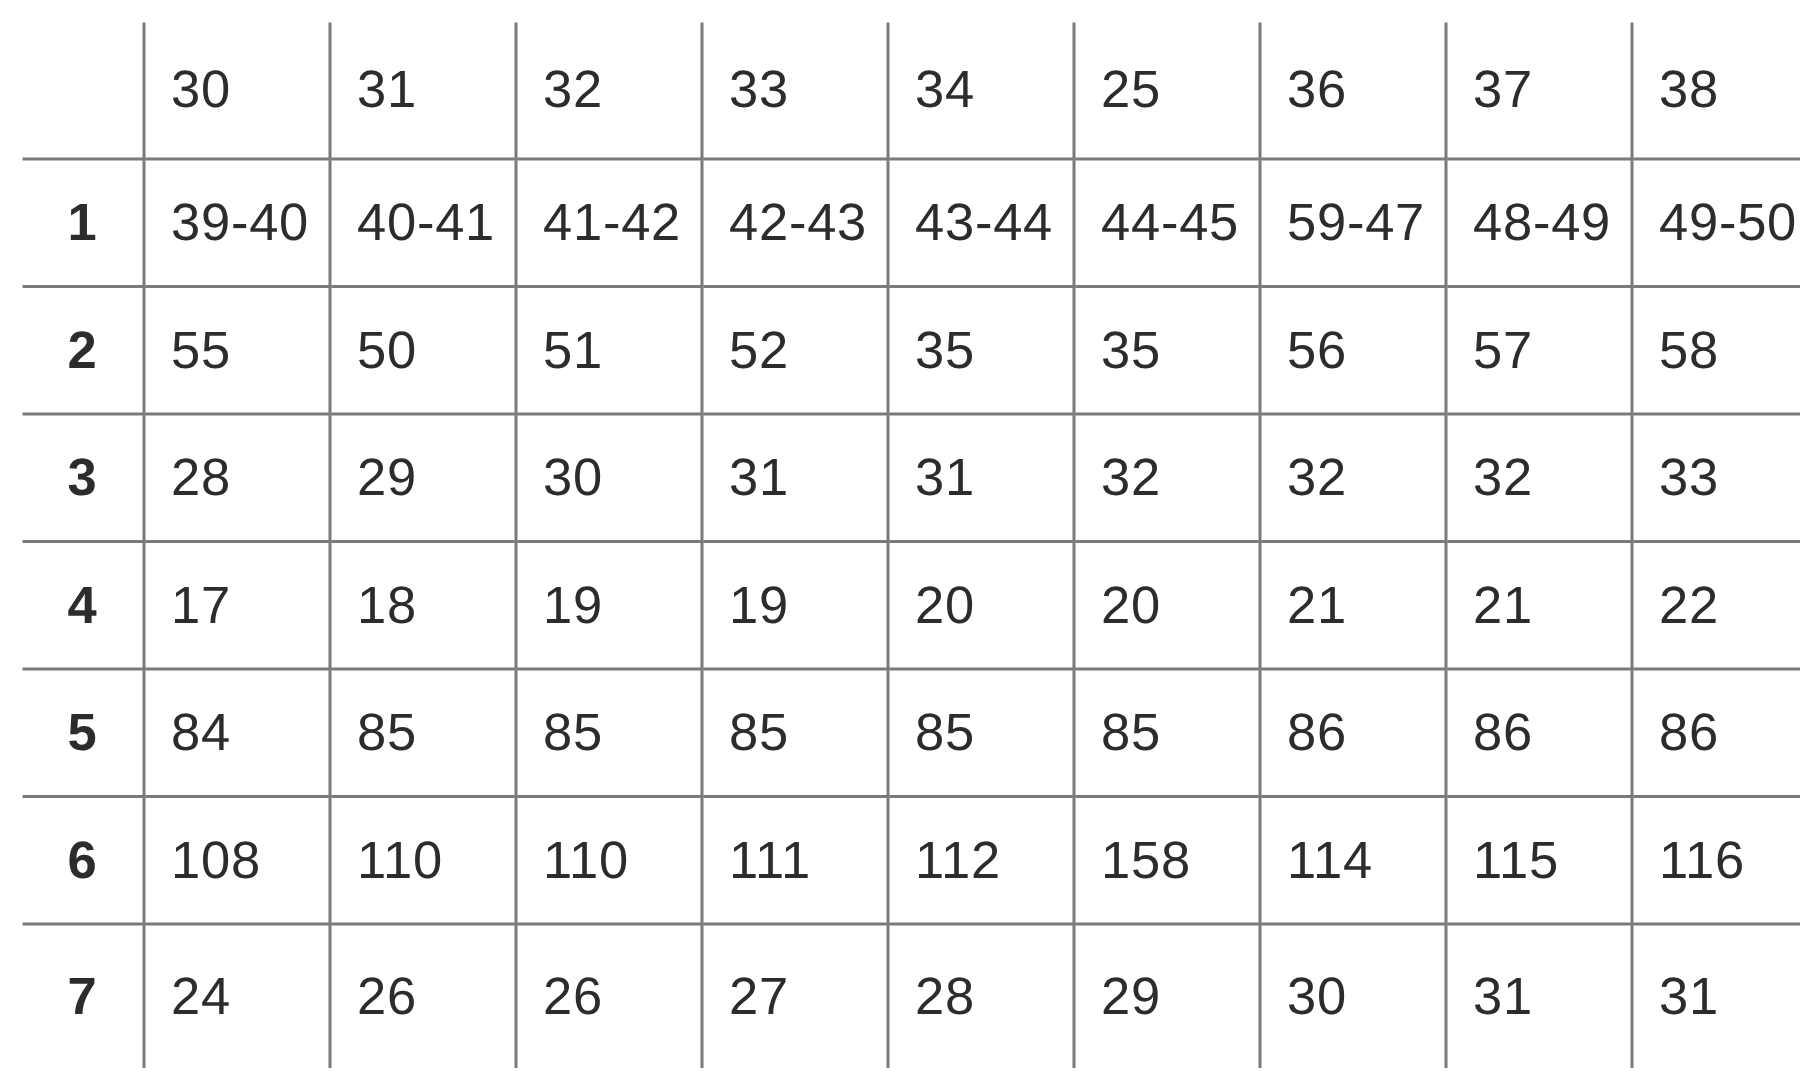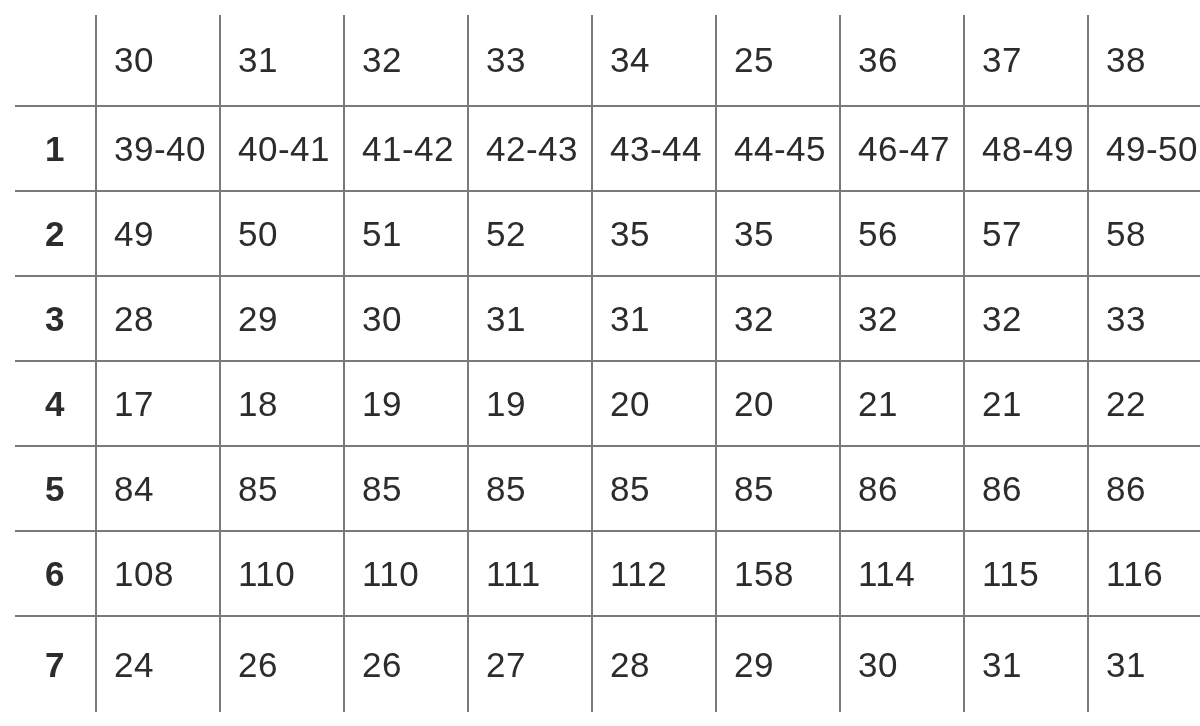--- a/index.html
+++ b/index.html
@@ -108,27 +108,27 @@
     </thead>
     <tbody>
         <tr>
           <td class="row-label">1</td>
           <td class="data-cell">39-40</td>
           <td class="data-cell">40-41</td>
           <td class="data-cell">41-42</td>
           <td class="data-cell">42-43</td>
           <td class="data-cell">43-44</td>
           <td class="data-cell">44-45</td>
-          <td class="data-cell">46-47</td>
+          <td class="data-cell">59-47</td>
           <td class="data-cell">48-49</td>
           <td class="data-cell">49-50</td>
         </tr>
         <tr>
           <td class="row-label">2</td>
-          <td class="data-cell">49</td>
+          <td class="data-cell">55</td>
           <td class="data-cell">50</td>
           <td class="data-cell">51</td>
           <td class="data-cell">52</td>
           <td class="data-cell">35</td>
           <td class="data-cell">35</td>
           <td class="data-cell">56</td>
           <td class="data-cell">57</td>
           <td class="data-cell">58</td>
         </tr>
         <tr>

